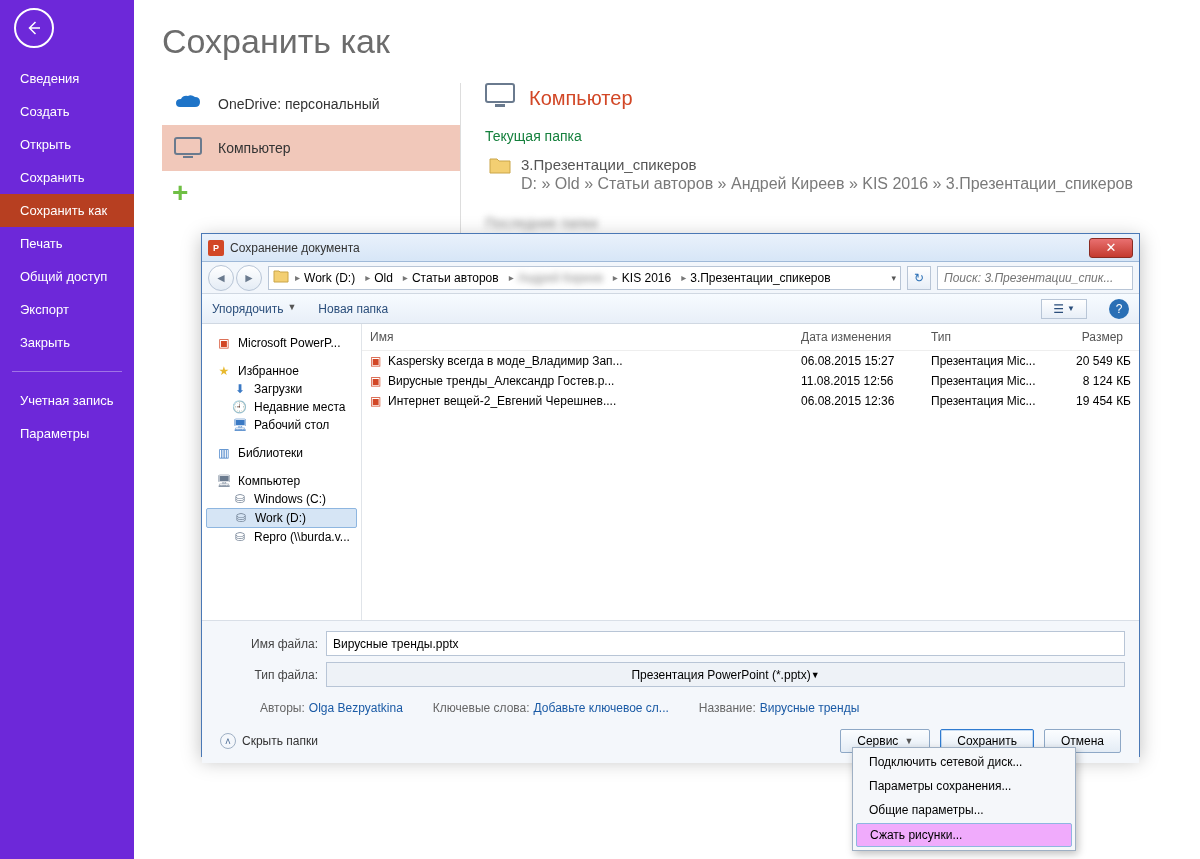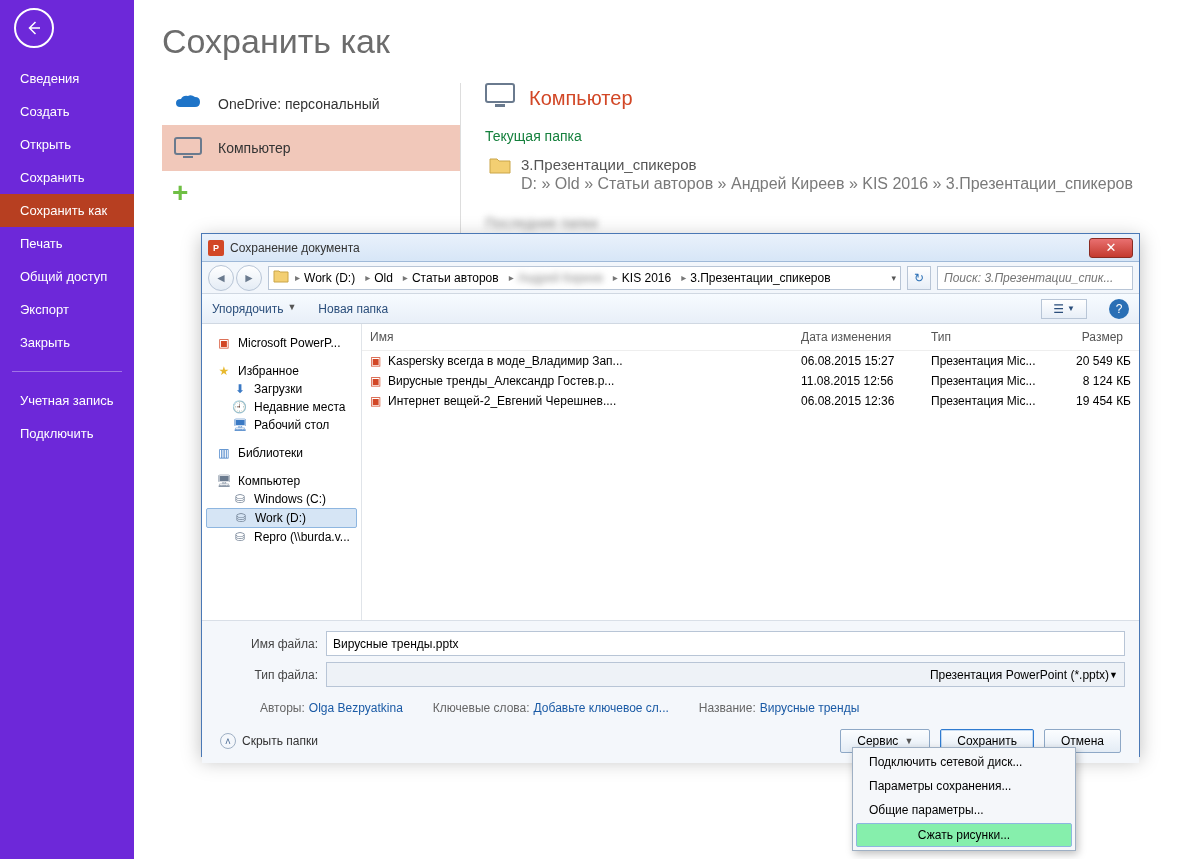--- a/index.html
+++ b/index.html
@@ -59,34 +59,34 @@
   .c-date{width:130px;}
   .c-type{width:120px;}
   .c-size{width:80px;text-align:right;}
   .fl-row{display:flex;padding:3px 8px;align-items:center;cursor:pointer;}
   .fl-row .fic{width:18px;color:#d24726;font-size:12px;}
   .fl-row .c-name{overflow:hidden;text-overflow:ellipsis;white-space:nowrap;}
   .bottom{padding:10px 14px 10px 14px;font-size:12px;background:#f4f7fb;border-top:1px solid #d9dfe7;}
   .field-row{display:flex;align-items:center;margin-bottom:6px;}
   .field-label{width:110px;text-align:right;color:#444;padding-right:8px;}
   .field-row input,.field-row .combo{flex:1;height:25px;border:1px solid #b8c5d6;padding:4px 6px;background:#fff;font-size:12px;}
-  .field-row .combo{background:#eef2f7;display:flex;align-items:center;justify-content:flex-end;cursor:pointer;}
+  .field-row .combo{background:#eef2f7;display:flex;align-items:center;justify-content:center;cursor:pointer;}
   .meta-row{display:flex;gap:30px;padding:8px 0 14px 44px;color:#555;}
   .meta-row .ml{color:#666;margin-right:4px;}
   .meta-row .mv{color:#1a5aa5;cursor:pointer;}
   .actions{display:flex;align-items:center;gap:10px;padding:0 4px;}
   .hide-folders{display:flex;align-items:center;gap:6px;cursor:pointer;color:#333;}
   .hide-folders .chv{width:16px;height:16px;border:1px solid #9fb0c4;border-radius:50%;display:flex;align-items:center;justify-content:center;color:#4a6a93;font-size:10px;}
   .actions-spacer{flex:1;}
   .btn{height:24px;padding:0 16px;border:1px solid #8ea8c6;background:linear-gradient(#fbfdff,#e4ecf5);border-radius:2px;cursor:pointer;font-size:12px;display:flex;align-items:center;}
   .btn.primary{border:1px solid #2f7bd0;box-shadow:0 0 0 1px rgba(47,123,208,.25) inset;}
   .btn .dd{margin-left:6px;font-size:9px;color:#555;}
   .menu{position:absolute;left:852px;top:747px;width:224px;background:#f5f7fa;border:1px solid #9fb0c4;box-shadow:2px 3px 8px rgba(0,0,0,.25);font-size:12px;padding:2px;}
   .menu .mi{padding:5px 14px;cursor:pointer;}
-  .menu .mi.hover{background:#86efac;border:1px solid #8eb6e0;margin:1px;padding:4px 13px;border-radius:2px;text-align:center;}
+  .menu .mi.hover{background:#f0abfc;border:1px solid #8eb6e0;margin:1px;padding:4px 13px;border-radius:2px;}
   .blur-txt{filter:blur(3px);color:#888;}
 </style>
 </head>
 <body>
 
 <div class="sidebar">
   <div class="back-btn">
     <svg width="18" height="18" viewBox="0 0 24 24">
         <path d="M14 4 L6 12 L14 20 M6 12 H20"></path>
       </svg>
@@ -98,21 +98,21 @@
       <div class="side-item">Сохранить</div>
       <div class="side-item selected">Сохранить как</div>
       <div class="side-item">Печать</div>
       <div class="side-item">Общий доступ</div>
       <div class="side-item">Экспорт</div>
       <div class="side-item">Закрыть</div>
     </div>
   <div class="side-sep"></div>
   <div id="side-extra">
       <div class="side-item">Учетная запись</div>
-      <div class="side-item">Подключить</div>
+      <div class="side-item">Параметры</div>
     </div>
 </div>
 
 <div class="main">
   <div class="page-title">Сохранить как</div>
   <div class="cols">
     <div class="col1">
       <div id="places">
           <div class="place">
             <span class="ic">

